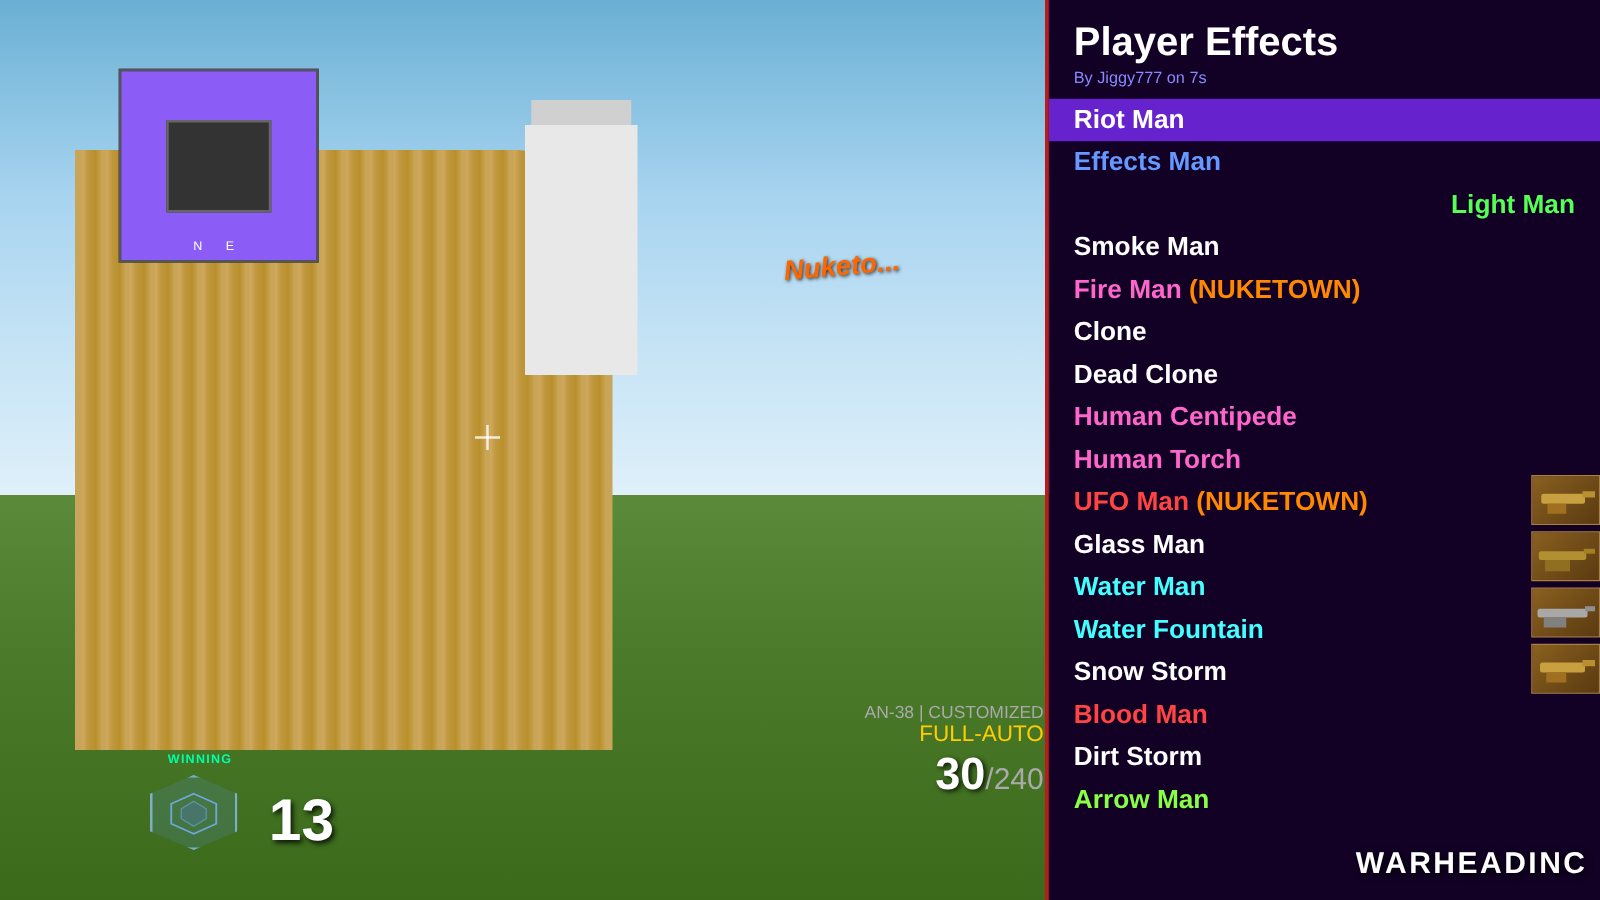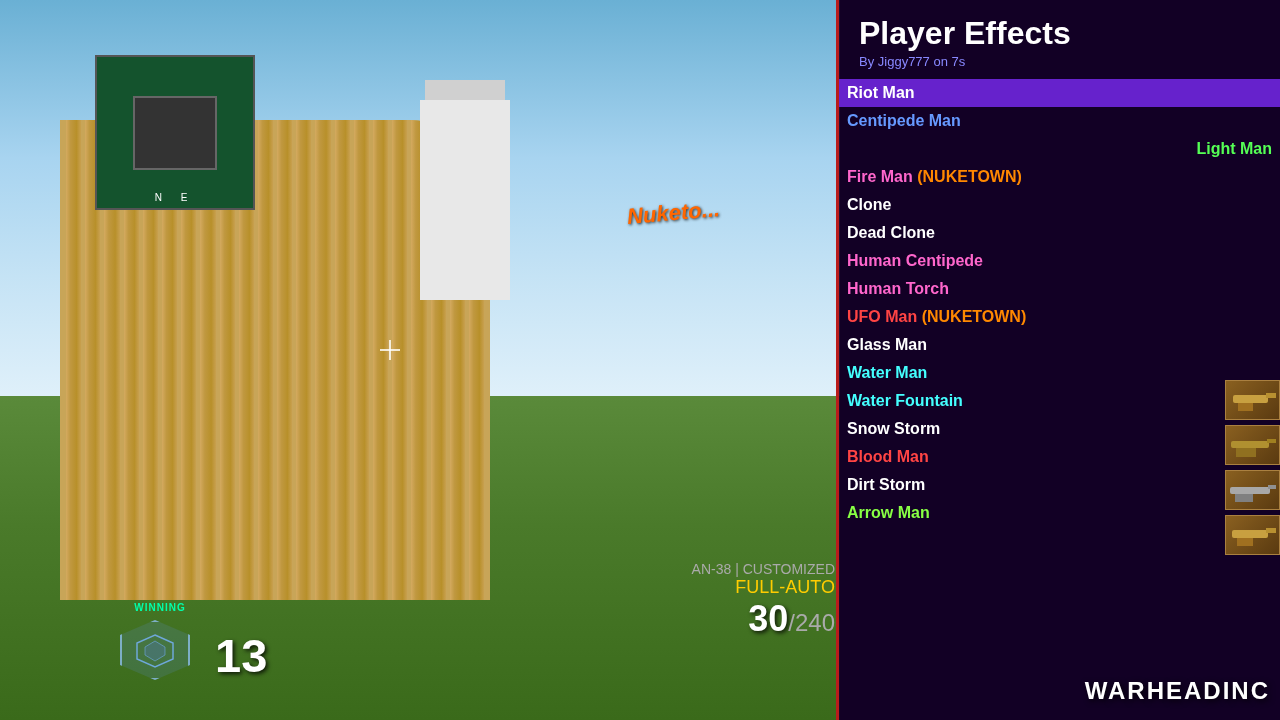--- a/index.html
+++ b/index.html
@@ -75,21 +75,21 @@
     
     .minimap {
       position: absolute;
       top: 55px; left: 95px;
       width: 160px; height: 155px;
       background: #1a1a1a;
       border: 2px solid #555;
     }
     .minimap-inner {
       width: 100%; height: 100%;
-      background: #14532d;
+      background: #8b5cf6;
       display: flex; align-items: center; justify-content: center;
       color: #888;
       font-size: 10px;
       position: relative;
       overflow: hidden;
     }
     .minimap-inner::before {
       content: '';
       position: absolute;
       top: 50%; left: 50%;
@@ -207,22 +207,22 @@
       margin-top: 2px;
     }
 
     .menu-list {
       padding: 5px 0;
       overflow-y: auto;
       height: calc(100% - 80px);
     }
 
     .menu-item {
-      padding: 5px 8px;
-      font-size: 16px;
+      padding: 5px 20px;
+      font-size: 21px;
       font-weight: bold;
       cursor: pointer;
       font-family: Arial, sans-serif;
       position: relative;
     }
     .menu-item.selected {
       background: #5500aa;
     }
     .menu-item.color-blue { color: #6699ff; }
     .menu-item.color-green { color: #55ff55; text-align: right; }
@@ -356,22 +356,23 @@
 
 <div id="menu-panel">
   <div class="menu-header">
     <div class="menu-title">Player Effects</div>
     <div class="menu-subtitle">By Jiggy777 on 7s</div>
   </div>
 
   <div class="menu-list">
 
   <div class="menu-item selected">Riot Man</div>
-      <div class="menu-item color-blue">Centipede Man</div>
+      <div class="menu-item color-blue">Effects Man</div>
       <div class="menu-item color-green">Light Man</div>
+      <div class="menu-item color-white">Smoke Man</div>
       <div class="menu-item color-pink">Fire Man <span class="highlight-orange">(NUKETOWN)</span></div>
       <div class="menu-item color-white">Clone</div>
       <div class="menu-item color-white">Dead Clone</div>
       <div class="menu-item color-pink">Human Centipede</div>
       <div class="menu-item color-pink">Human Torch</div>
       <div class="menu-item color-red">UFO Man <span class="highlight-orange">(NUKETOWN)</span></div>
       <div class="menu-item color-white">Glass Man</div>
       <div class="menu-item color-cyan">Water Man</div>
       <div class="menu-item color-cyan">Water Fountain</div>
       <div class="menu-item color-white">Snow Storm</div>

